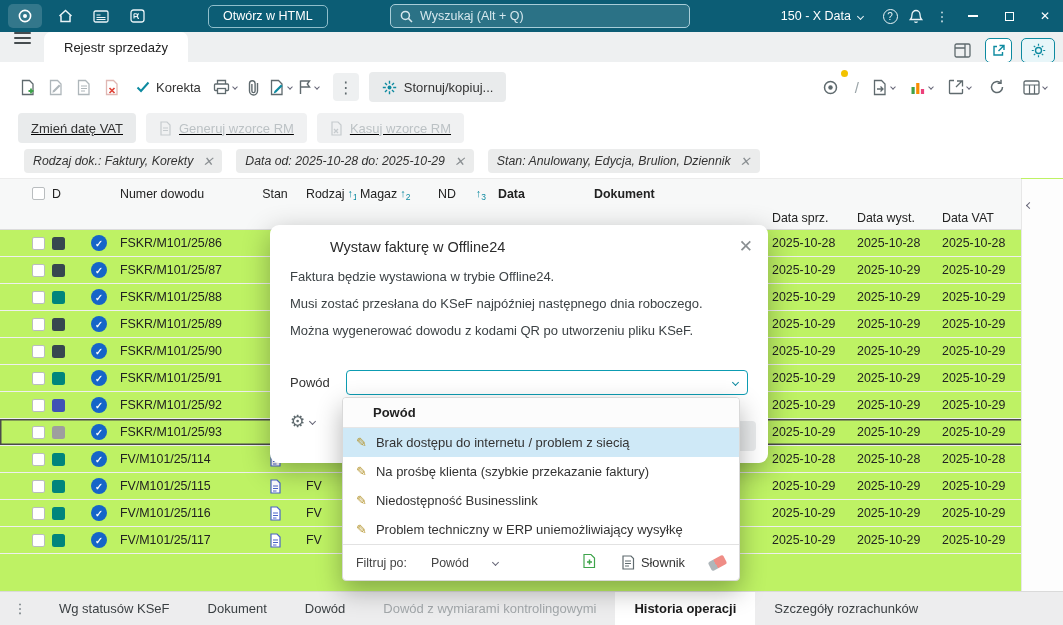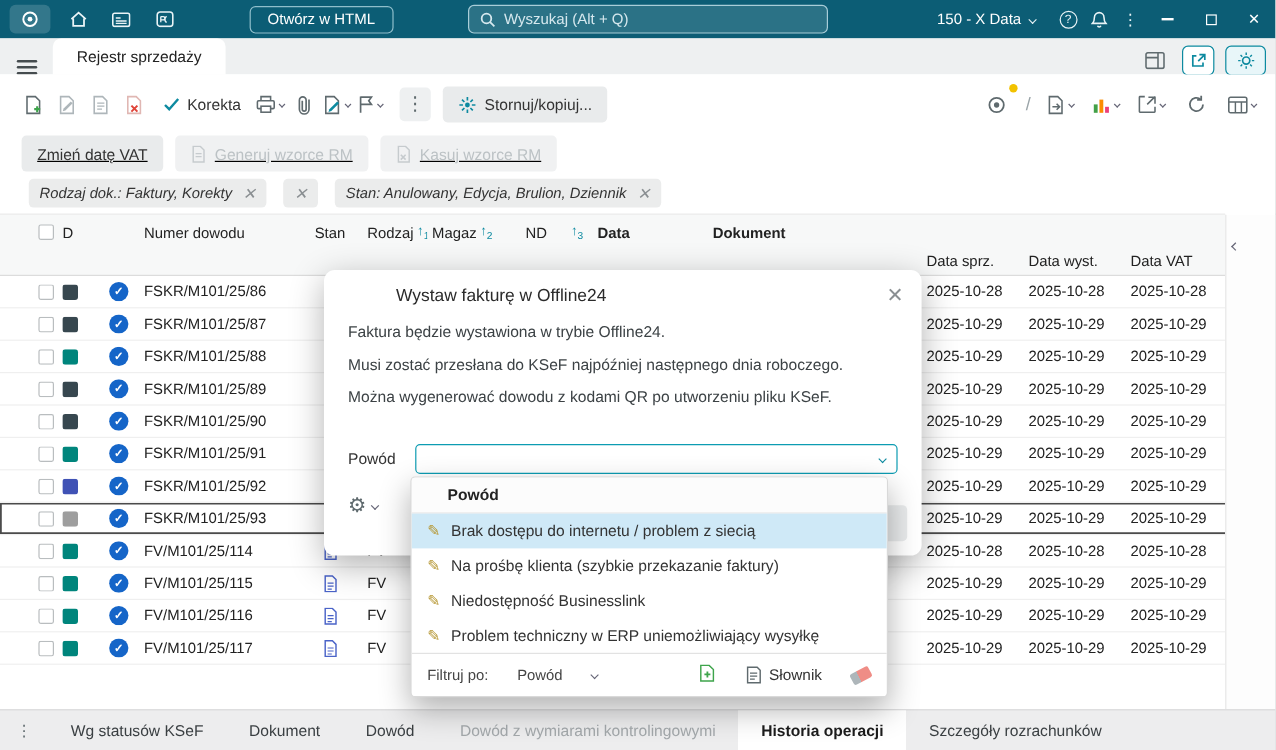--- a/index.html
+++ b/index.html
@@ -1,18 +1,18 @@
 <!DOCTYPE html>
 <html><head>
 <meta charset="utf-8">
 <style>
   * { margin:0; padding:0; box-sizing:border-box; }
   html,body { background:#c9cdd0; }
   body { font-family:"Liberation Sans", sans-serif; }
-  .app { position:relative; width:1063px; height:625px; background:#ffffff; overflow:hidden; }
+  .app { position:relative; width:1063px; height:625px; background:#bef264; overflow:hidden; }
 
   
   .titlebar { position:absolute; top:0; left:0; right:0; height:32px; background:#0c5d75; display:flex; align-items:center; color:#fff; }
   .tb-left { display:flex; align-items:center; gap:10px; padding-left:8px; }
   .logo-chip { width:34px; height:24px; background:rgba(255,255,255,.16); border-radius:5px; display:flex; align-items:center; justify-content:center; }
   .tb-icon { width:26px; height:24px; display:flex; align-items:center; justify-content:center; color:#eaf4f7; font-size:14px; cursor:default; }
   .open-html { margin-left:48px; height:23px; padding:0 14px; background:transparent; border:1px solid #8fbecb; border-radius:5px; color:#fff; font-size:12.5px; font-family:inherit; }
   .searchbox { position:absolute; left:390px; top:4px; width:300px; height:24px; background:rgba(255,255,255,.13); border:1px solid #a8cdd8; border-radius:5px; display:flex; align-items:center; gap:7px; padding:0 9px; }
   .search-ph { color:#d6e8ee; font-size:12.5px; }
   .tb-right { position:absolute; right:0; top:0; height:32px; display:flex; align-items:center; }
@@ -22,21 +22,21 @@
   .winbtn { width:36px; height:32px; display:flex; align-items:center; justify-content:center; font-size:12px; color:#fff; }
   .mini { width:10px; height:1.5px; background:#fff; display:block; }
   .maxi { width:9px; height:9px; border:1.2px solid #fff; display:block; }
 
   .chev { width:5px; height:5px; border-right:1.4px solid #667; border-bottom:1.4px solid #667; transform:rotate(45deg); display:inline-block; }
   .chev-w { border-color:#eaf4f7; }
   .chev-teal { border-color:#0d8aa0; }
   .chev-left { transform:rotate(135deg); }
 
   
-  .tabbar { position:absolute; top:32px; left:0; right:0; height:30px; background:#eef0f1; display:flex; align-items:flex-end; }
+  .tabbar { position:absolute; top:32px; left:0; right:0; height:30px; background:#eef0f1; display:flex; align-items:flex-start; }
   .hamb { width:44px; display:flex; flex-direction:column; gap:3px; align-items:center; }
   .hamb i { width:17px; height:2px; background:#454c4f; border-radius:1px; }
   .main-tab { height:30px; background:#fff; border-radius:7px 7px 0 0; display:flex; align-items:center; padding:0 20px; font-size:13px; color:#222; }
   .tabbar-right { position:absolute; right:8px; top:3px; display:flex; align-items:center; gap:9px; }
   .iconbox { width:27px; height:25px; border:1px solid #0d8aa0; border-radius:5px; display:flex; align-items:center; justify-content:center; background:#fff; }
   .iconbox.lit { background:#e8f6f9; width:34px; }
 
   
   .toolbar { position:absolute; top:62px; left:0; right:0; height:50px; background:#fff; display:flex; align-items:center; padding:0 14px; }
   .tool { height:30px; min-width:28px; display:flex; align-items:center; justify-content:center; gap:3px; color:#5f6a6e; }
@@ -338,20 +338,21 @@
       <span>Kasuj wzorce RM</span>
     </button>
   </div>
 
   <div class="chipsrow">
     <span class="chip">
       <span>Rodzaj dok.: Faktury, Korekty</span>
       <span class="chip-x">✕</span>
     </span>
     <span class="chip">
+      <span>Data  od: 2025-10-28  do: 2025-10-29</span>
       <span class="chip-x">✕</span>
     </span>
     <span class="chip">
       <span>Stan: Anulowany, Edycja, Brulion, Dziennik</span>
       <span class="chip-x">✕</span>
     </span>
   </div>
 
   <div class="thead">
     <span class="cell c-check">

